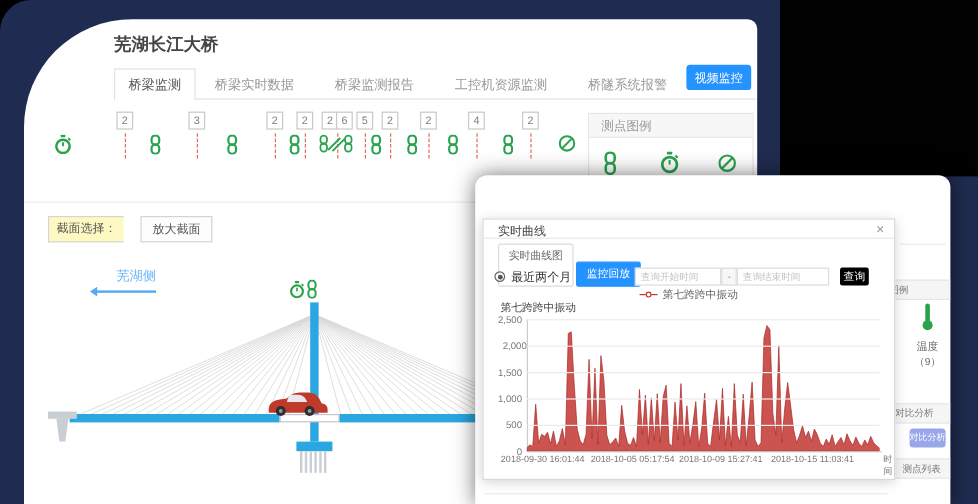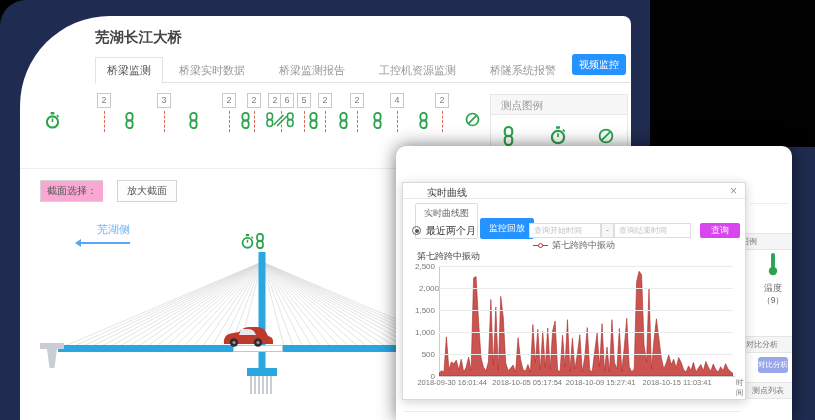--- a/index.html
+++ b/index.html
@@ -29,21 +29,21 @@
 
   .legend-panel { position:absolute; left:470px; top:78px; width:138px; height:70px;
     border:1px solid #e8e8e8; background:#fff; }
   .legend-panel-header { height:20px; background:#f7f7f7; border-bottom:1px solid #e8e8e8;
     font-size:10.5px; color:#999; line-height:20px; padding-left:10px; }
   .lp-icon { position:absolute; color:#2aa34d; }
 
   .divider { position:absolute; left:0; top:152px; width:460px; height:1px; background:#ececec; }
 
   .controls { position:absolute; left:20px; top:164px; height:22px; display:flex; font-size:10px; color:#555; }
-  .ctl-label { border:1px solid #d4d4d4; border-right:none; padding:0 6px; line-height:20px; background:#f9a8d4; }
+  .ctl-label { border:1px solid #d4d4d4; border-right:none; padding:0 6px; line-height:20px; background:#fef9c3; }
   .ctl-select { border:1px solid #d4d4d4; width:84px; padding:0 5px; line-height:20px; background:#fff;
     display:flex; justify-content:space-between; align-items:center; cursor:pointer; }
   .caret { font-size:7px; color:#888; }
   .ctl-zoom { margin-left:14px; border:1px solid #d4d4d4; background:#fdfdfd; font-size:10px; color:#555;
     padding:0 9px; cursor:pointer; font-family:inherit; }
 
   .side-label { position:absolute; left:77px; top:206px; font-size:11px; color:#6ab5f7; }
   .side-arrow { position:absolute; left:58px; top:226px; width:52px; height:2px; background:#56a8f5; }
   .side-arrow::before { content:""; position:absolute; left:-7px; top:-3px; border:4px solid transparent;
     border-right:6px solid #56a8f5; }
@@ -60,37 +60,37 @@
   .thermo-block .tlabel { font-size:9px; color:#666; margin-top:2px; }
   .thermo-block .tcount { font-size:8.5px; color:#666; }
   .compare-btn { position:absolute; left:362px; top:211px; width:30px; height:16px; background:#98a6ea;
     border:none; border-radius:3px; color:#fff; font-size:7.5px; cursor:pointer; font-family:inherit; }
   .below-line { position:absolute; left:8px; top:265px; width:336px; height:1px; background:#ececec; }
 
   
   .modal { position:absolute; left:6px; top:36px; width:344px; height:218px; background:#fff;
     border:1px solid #d9d9d9; box-shadow:0 2px 10px rgba(0,0,0,.18); }
   .modal-header { height:16px; border-bottom:1px solid #e8e8e8; }
-  .modal-title { position:absolute; left:12px; top:3px; font-size:10px; color:#404040;margin-left:12px; }
+  .modal-title { position:absolute; left:12px; top:3px; font-size:10px; color:#404040; }
   .modal-close { position:absolute; right:8px; top:2px; font-size:12px; color:#999; cursor:pointer; line-height:12px; }
   .mtabs { position:absolute; left:12px; top:20px; display:flex; }
   .mmtab { font-size:9px; padding:3px 8px; border:1px solid #dcdcdc; color:#666; background:#fff;
     border-radius:2px; cursor:pointer; white-space:nowrap; }
   .mmtab.active { background:#2492ff; border-color:#2492ff; color:#fff; margin-left:2px;margin-top:15px; }
   .filter-row { position:absolute; left:0; top:40px; width:100%; height:16px; font-size:10px; }
   .radio { position:absolute; left:9px; top:3px; width:9px; height:9px; border:1px solid #666; border-radius:50%; }
   .radio::after { content:""; position:absolute; left:1.5px; top:1.5px; width:4px; height:4px;
     background:#555; border-radius:50%; }
   .radio-label { position:absolute; left:23px; top:1px; color:#333; }
   .dt-input { position:absolute; top:0; height:15px; border:1px solid #ddd; font-size:8px;
     color:#555; padding:0 4px; font-family:inherit; }
   .dt-input::placeholder { color:#c2c2c2; }
   .dt-sep { position:absolute; left:198px; top:0; width:13px; height:15px; background:#f7f7f7;
     border:1px solid #ddd; color:#999; font-size:9px; text-align:center; line-height:13px; }
-  .query-btn { position:absolute; left:297px; top:0; width:40px; height:15px; background:#d946ef;
+  .query-btn { position:absolute; left:297px; top:0; width:24px; height:15px; background:#000000;
     color:#fff; border:none; border-radius:2px; font-size:9px; line-height:13px; cursor:pointer; font-family:inherit; }
   .chart-legend { position:absolute; left:0; top:56px; width:100%; display:flex; justify-content:center;
     align-items:center; font-size:9px; color:#666; }
   .leg-sym { display:inline-flex; align-items:center; margin-right:4px; }
   .leg-sym i { display:block; width:5px; height:1px; background:#c23531; }
   .leg-sym b { display:block; width:5px; height:5px; border:1px solid #c23531; border-radius:50%; background:#fff; }
   .chart-title { position:absolute; left:14px; top:67px; font-size:9px; color:#444; }
   .ytick { position:absolute; width:32px; text-align:right; font-size:8px; color:#777; }
   .gridline { position:absolute; left:36px; width:294px; height:1px; background:#ebebeb; }
   .axis-x { position:absolute; left:36px; top:193px; width:296px; height:1px; background:#ccc; }

